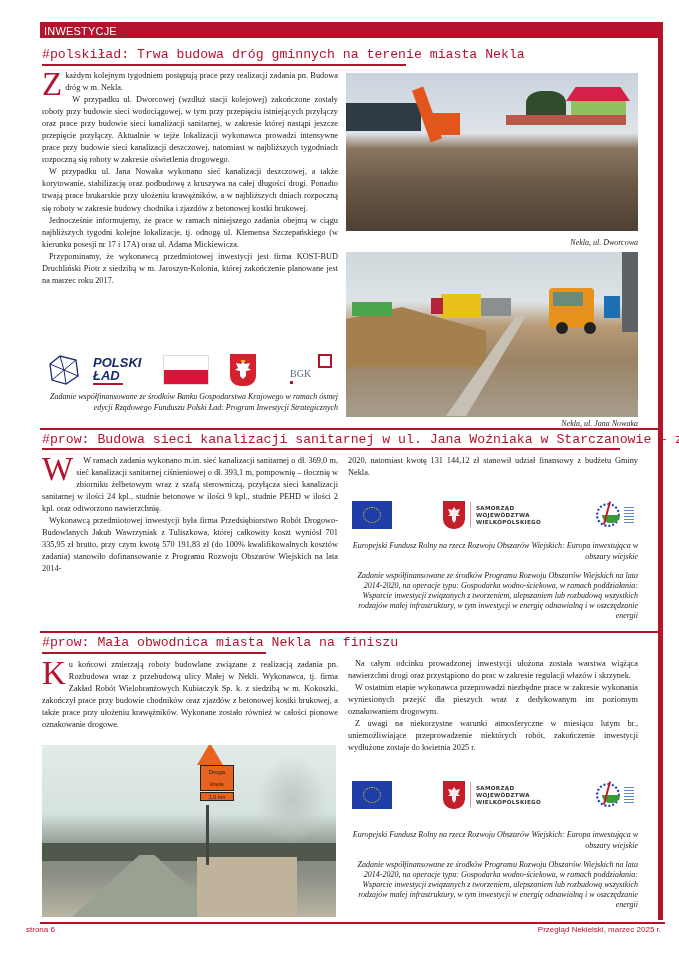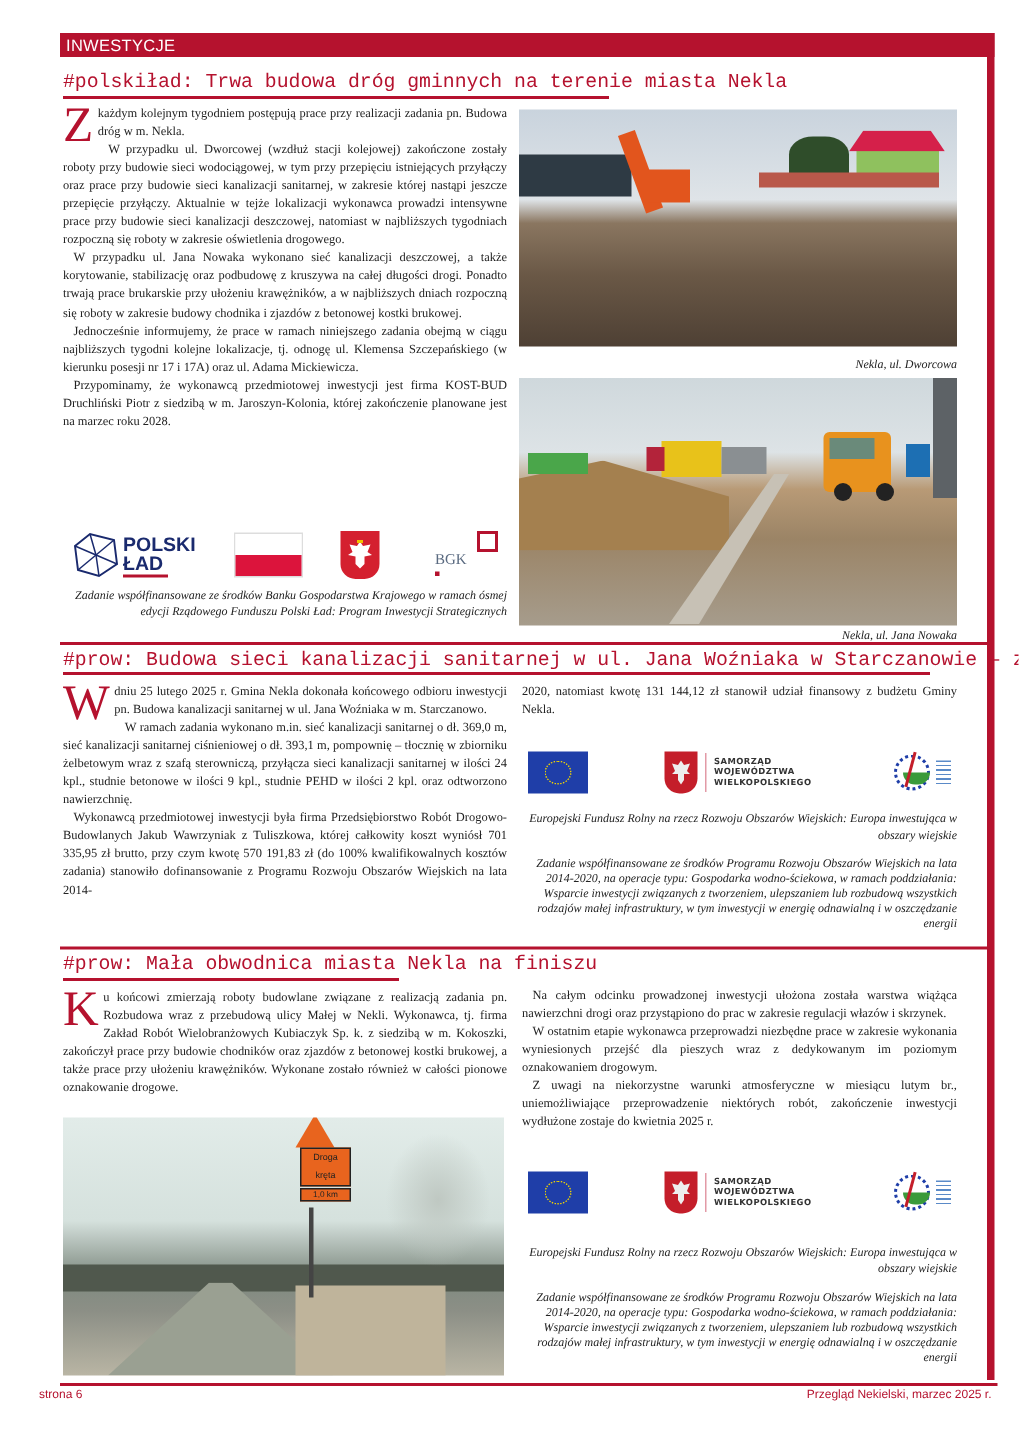--- a/index.html
+++ b/index.html
@@ -33,35 +33,35 @@
 <div class="section-bar">INWESTYCJE</div>
 
 <div class="headline" style="top:47px;">#polskiład: Trwa budowa dróg gminnych na terenie miasta Nekla</div>
 <div class="headline-rule" style="top:64px; width:364px;"></div>
 
 <div class="col" style="left:42px; top:70px; width:296px;">
   <p class="first"><span class="dropcap">Z</span><span>każdym kolejnym tygodniem postępują prace przy realizacji zadania pn. Budowa dróg w m. Nekla.</span></p>
   <p>W przypadku ul. Dworcowej (wzdłuż stacji kolejowej) zakończone zostały roboty przy budowie sieci wodociągowej, w tym przy przepięciu istniejących przyłączy oraz prace przy budowie sieci kanalizacji sanitarnej, w zakresie której nastąpi jeszcze przepięcie przyłączy. Aktualnie w tejże lokalizacji wykonawca prowadzi intensywne prace przy budowie sieci kanalizacji deszczowej, natomiast w najbliższych tygodniach rozpoczną się roboty w zakresie oświetlenia drogowego.</p>
   <p>W przypadku ul. Jana Nowaka wykonano sieć kanalizacji deszczowej, a także korytowanie, stabilizację oraz podbudowę z kruszywa na całej długości drogi. Ponadto trwają prace brukarskie przy ułożeniu krawężników, a w najbliższych dniach rozpoczną się roboty w zakresie budowy chodnika i zjazdów z betonowej kostki brukowej.</p>
   <p>Jednocześnie informujemy, że prace w ramach niniejszego zadania obejmą w ciągu najbliższych tygodni kolejne lokalizacje, tj. odnogę ul. Klemensa Szczepańskiego (w kierunku posesji nr 17 i 17A) oraz ul. Adama Mickiewicza.</p>
-  <p>Przypominamy, że wykonawcą przedmiotowej inwestycji jest firma KOST-BUD Druchliński Piotr z siedzibą w m. Jaroszyn-Kolonia, której zakończenie planowane jest na marzec roku 2028.</p>
+  <p>Przypominamy, że wykonawcą przedmiotowej inwestycji jest firma KOST-BUD Druchliński Piotr z siedzibą w m. Jaroszyn-Kolonia, której zakończenie planowane jest na marzec roku 2017.</p>
 </div>
 
 <div class="logo-row" style="left:46px; top:352px; width:290px; height:36px;">
   <div style="display:flex; align-items:center;">
     <svg width="34" height="32" viewBox="0 0 34 32">
       <polygon points="4,10 14,2 30,6 32,22 20,30 6,26" fill="none" stroke="#1a2a6e" stroke-width="1.3"></polygon>
       <line x1="4" y1="10" x2="18" y2="16" stroke="#1a2a6e" stroke-width="1"></line>
       <line x1="14" y1="2" x2="18" y2="16" stroke="#1a2a6e" stroke-width="1"></line>
       <line x1="30" y1="6" x2="18" y2="16" stroke="#1a2a6e" stroke-width="1"></line>
       <line x1="32" y1="22" x2="18" y2="16" stroke="#1a2a6e" stroke-width="1"></line>
       <line x1="20" y1="30" x2="18" y2="16" stroke="#1a2a6e" stroke-width="1"></line>
       <line x1="6" y1="26" x2="18" y2="16" stroke="#1a2a6e" stroke-width="1"></line>
     </svg>
-    <div style="margin-left:2px;">
+    <div style="margin-left:13px;font-style:italic;">
       <div class="pl-text">POLSKI</div>
       <div class="pl-text">ŁAD</div>
       <div style="width:30px; height:2px; background:#b5122e; margin-top:1px;"></div>
     </div>
   </div>
   <div style="width:46px; height:30px; border:1px solid #ddd;">
     <div style="height:50%; background:#fff;"></div>
       <div style="height:50%; background:#dc143c;"></div>
   </div>
   <div style="width:26px; height:32px; background:#d4202f; border-radius:0 0 10px 10px; display:flex; align-items:center; justify-content:center;">
@@ -104,21 +104,21 @@
   <div style="position:absolute; left:258px; top:44px; width:16px; height:22px; background:#1d6fb3;"></div>
   <div style="position:absolute; left:276px; top:0; width:16px; height:80px; background:#5d6266;"></div>
 </div>
 <div class="caption" style="left:346px; top:418px; width:292px;">Nekla, ul. Jana Nowaka</div>
 
 <div class="full-rule" style="top:428px;"></div>
 <div class="headline" style="top:432px;">#prow: Budowa sieci kanalizacji sanitarnej w ul. Jana Woźniaka w Starczanowie – zakończona!</div>
 <div class="headline-rule" style="top:448px; width:578px;"></div>
 
 <div class="col" style="left:42px; top:455px; width:296px;">
-  <p class="first"><span class="dropcap">W</span><span>dniu 25 lutego 2025 r. Gmina Nekla dokonała końcowego odbioru inwestycji pn. Budowa kanalizacji sanitarnej w ul. Jana Woźniaka w m. Starczanowo.</span></p>
+  <p class="first"><span class="dropcap">W</span></p>
   <p>W ramach zadania wykonano m.in. sieć kanalizacji sanitarnej o dł. 369,0 m, sieć kanalizacji sanitarnej ciśnieniowej o dł. 393,1 m, pompownię – tłocznię w zbiorniku żelbetowym wraz z szafą sterowniczą, przyłącza sieci kanalizacji sanitarnej w ilości 24 kpl., studnie betonowe w ilości 9 kpl., studnie PEHD w ilości 2 kpl. oraz odtworzono nawierzchnię.</p>
   <p>Wykonawcą przedmiotowej inwestycji była firma Przedsiębiorstwo Robót Drogowo-Budowlanych Jakub Wawrzyniak z Tuliszkowa, której całkowity koszt wyniósł 701 335,95 zł brutto, przy czym kwotę 570 191,83 zł (do 100% kwalifikowalnych kosztów zadania) stanowiło dofinansowanie z Programu Rozwoju Obszarów Wiejskich na lata 2014-</p>
 </div>
 <div class="col" style="left:348px; top:455px; width:290px;">
   <p class="first">2020, natomiast kwotę 131 144,12 zł stanowił udział finansowy z budżetu Gminy Nekla.</p>
 </div>
 
 <div class="logo-row" style="left:352px; top:498px; width:284px; height:34px;">
   <div style="width:40px; height:28px; background:#1f3ea8; position:relative;">
     <div style="position:absolute; left:11px; top:6px; width:18px; height:16px; border:1.5px dotted #f2d400; border-radius:50%;"></div>

